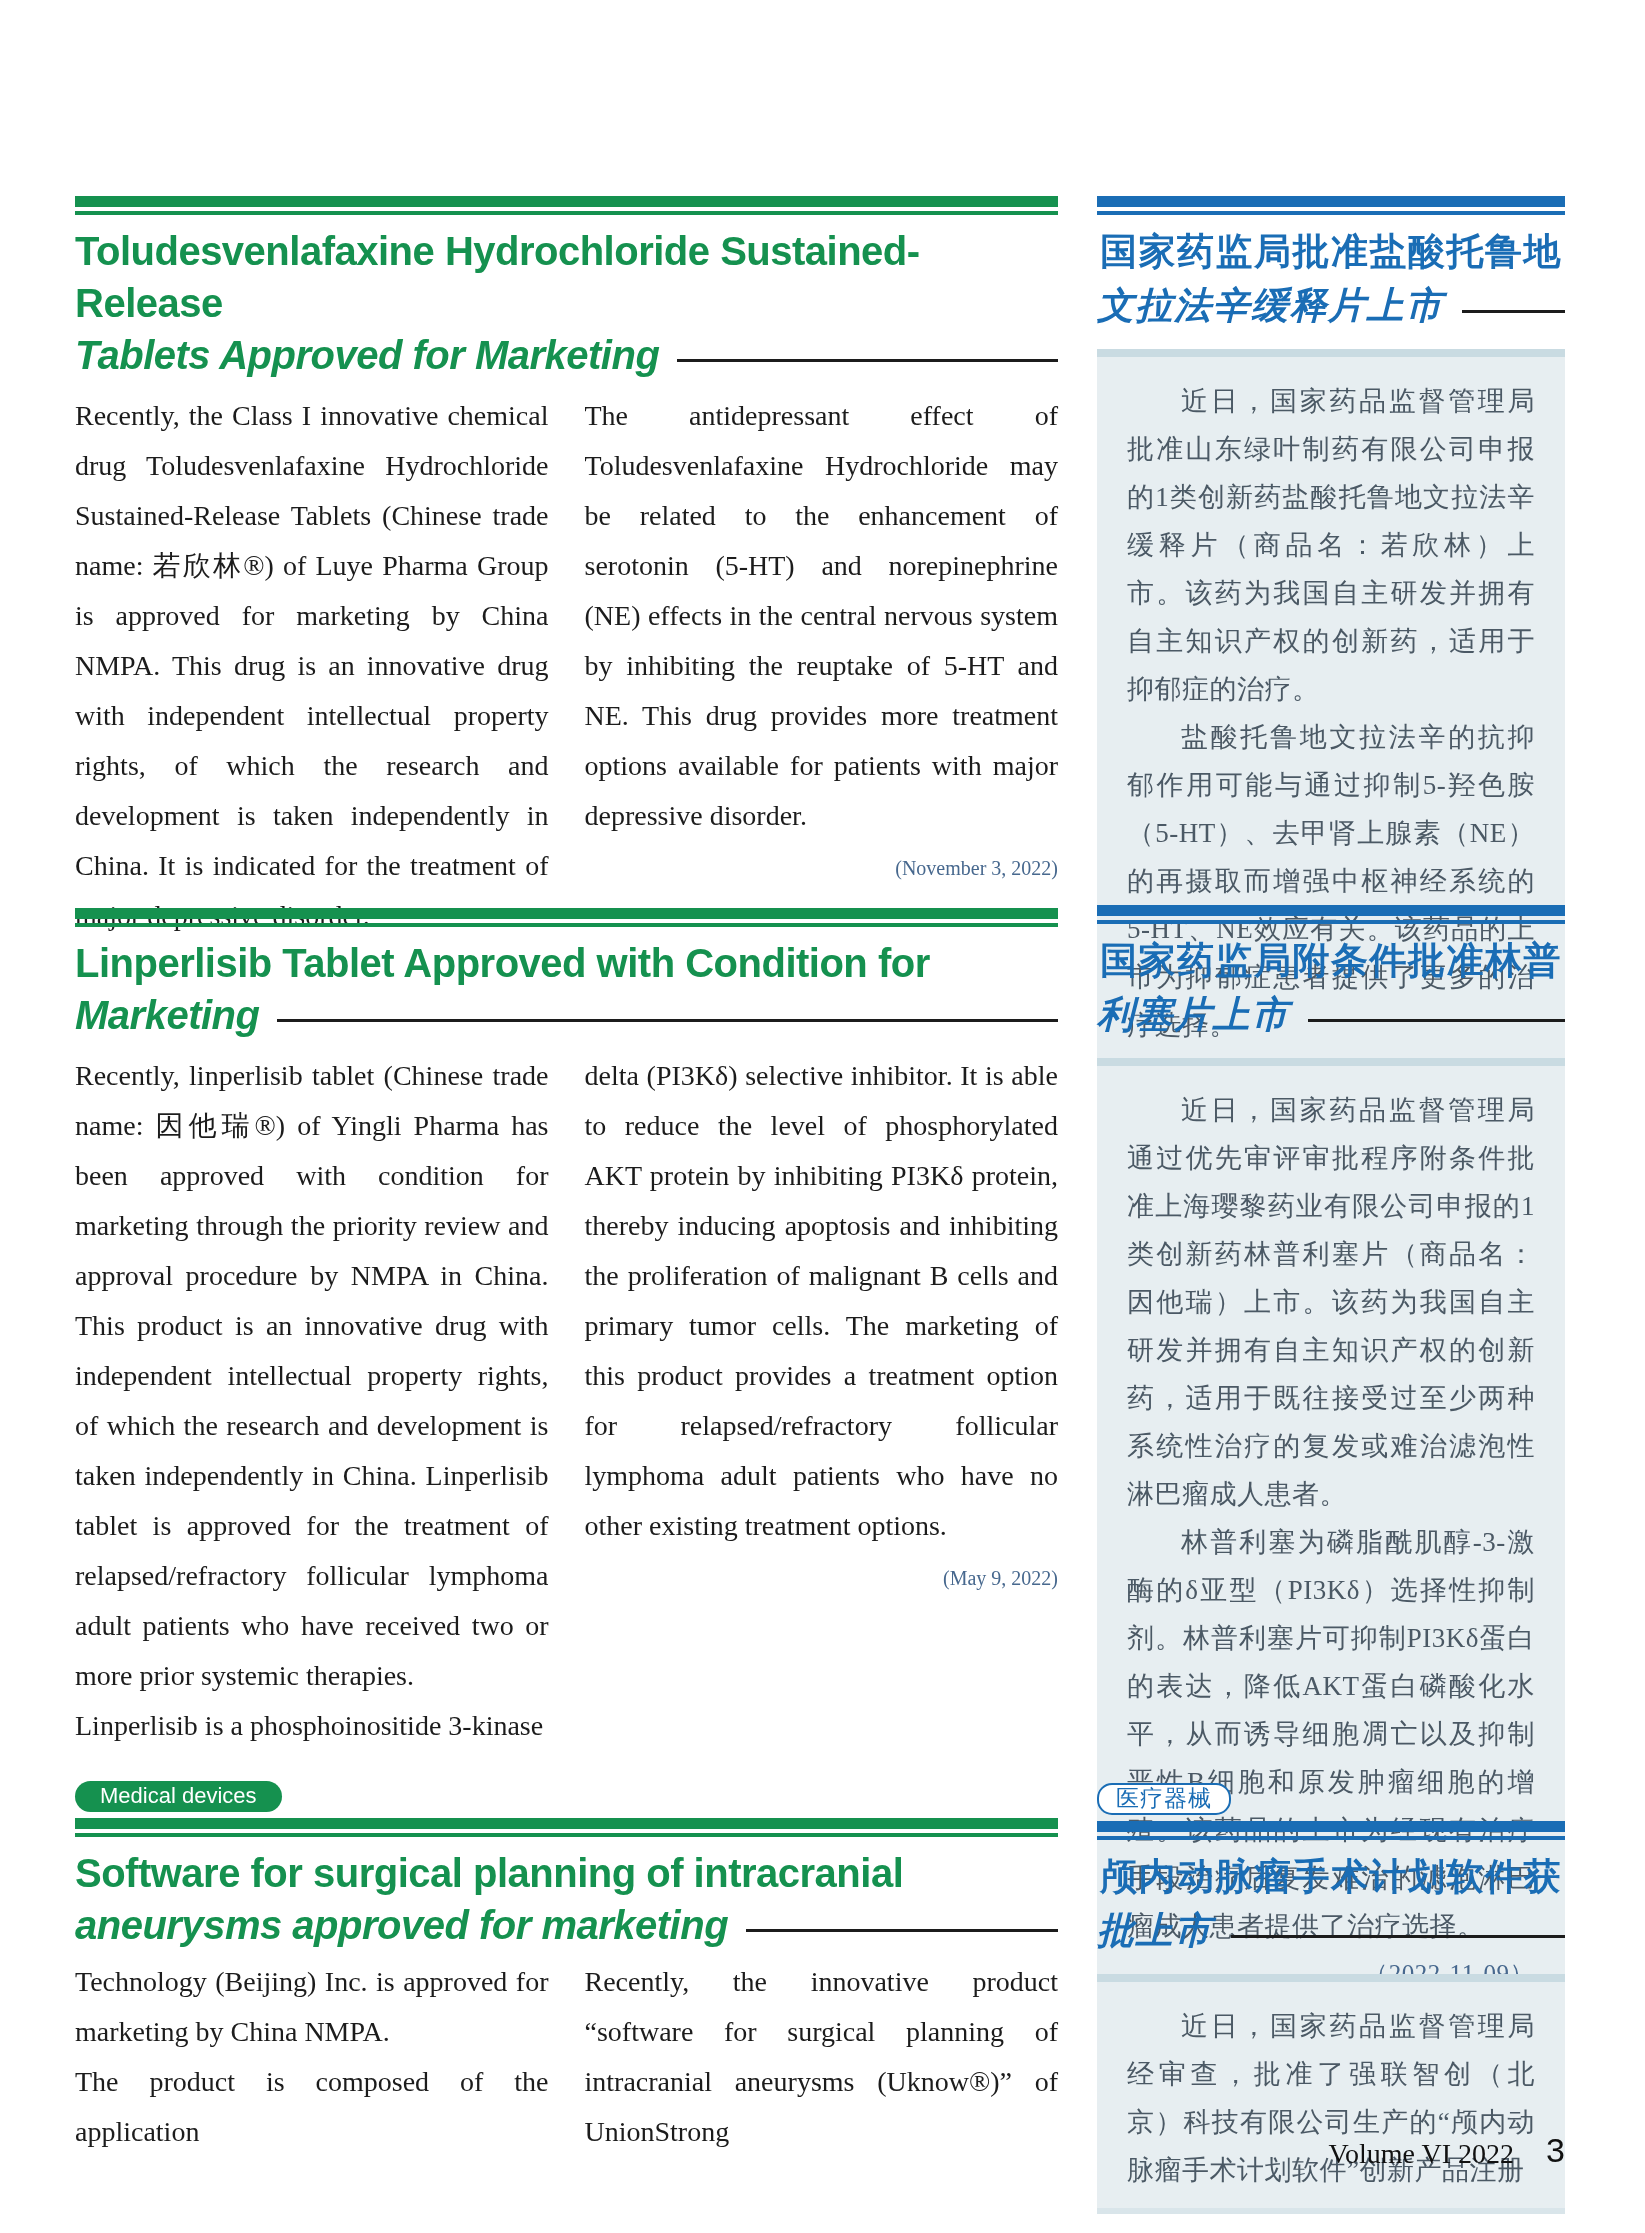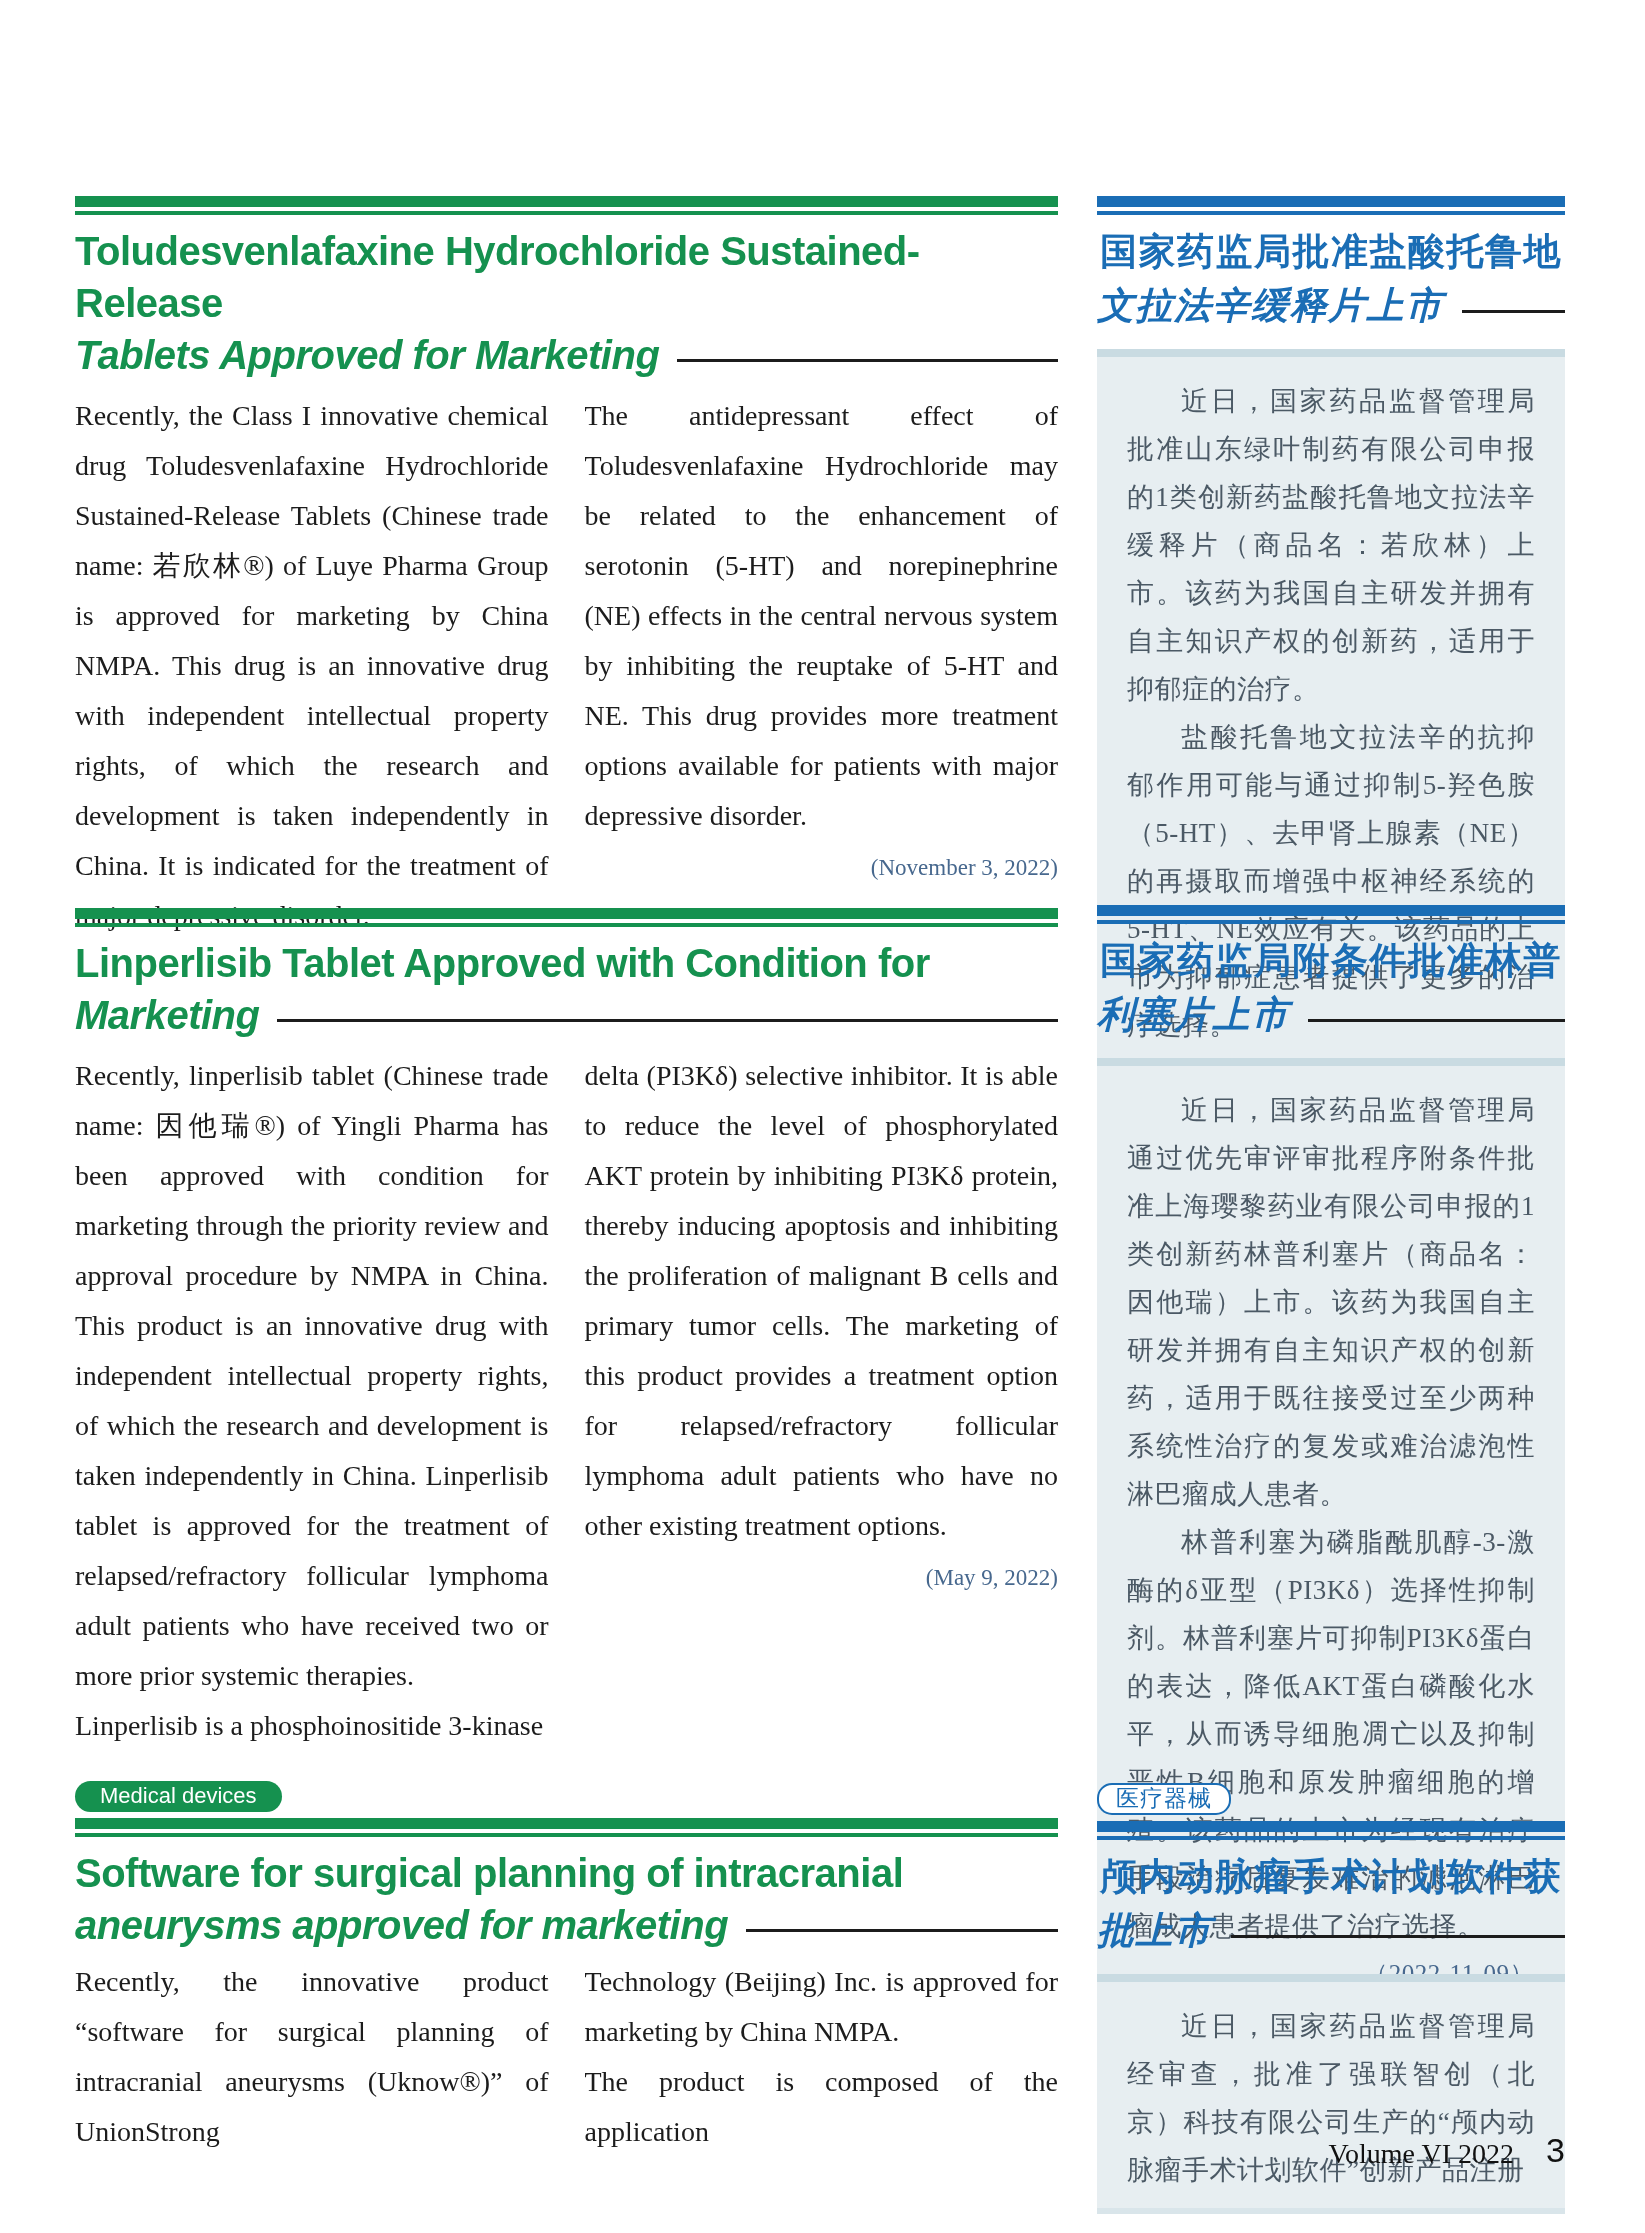--- a/index.html
+++ b/index.html
@@ -25,21 +25,21 @@
   .headline.en{font-size:40px; line-height:52px; color:var(--c-green); letter-spacing:-0.5px;}
   .headline.cn{font-size:37px; line-height:54px; color:var(--c-blue); letter-spacing:1.5px;text-align:center;}
   .hl-last{display:flex; align-items:center; gap:18px;font-style:italic;}
   .hl-rule{flex:1; height:0; border-top:3px solid var(--c-rule); margin-top:10px;}
 
   
   .cols{display:flex; gap:36px; margin-top:10px;}
   .bcol{flex:1; font-size:28px; line-height:50px; text-align:justify;
         color:var(--c-text);}
   .bcol p{margin:0;}
-  .date-en{text-align:right; font-size:23px; color:var(--c-date); margin-top:2px;}
+  .date-en{text-align:right; font-size:20px; color:var(--c-date); margin-top:2px;}
 
   
   .cn-panel{margin-top:16px; background:var(--c-panel);
             border-top:8px solid var(--c-panel-top);
             border-bottom:6px solid var(--c-panel-bot);
             padding:20px 30px 14px;
             font-size:27px; line-height:48px; color:var(--c-cntext);
             text-align:justify; letter-spacing:0.5px;}
   .cn-panel p{margin:0; text-indent:2em;}
   .cn-date{text-align:right; text-indent:0; font-size:25px; color:var(--c-date);}
@@ -141,25 +141,25 @@
     <div class="dbar green"></div>
     <div class="headline en">
       <div>Software for surgical planning of intracranial</div>
       <div class="hl-last">
         <span>aneurysms approved for marketing</span>
         <span class="hl-rule"></span>
       </div>
     </div>
     <div class="cols" style="margin-top:6px;">
       <div class="bcol">
-        <p>Recently, the innovative product “software for surgical planning of intracranial aneurysms (Uknow®)” of UnionStrong</p>
+        <p>Technology (Beijing) Inc. is approved for marketing by China NMPA.</p>
+        <p>The product is composed of the application</p>
       </div>
       <div class="bcol">
-        <p>Technology (Beijing) Inc. is approved for marketing by China NMPA.</p>
-        <p>The product is composed of the application</p>
+        <p>Recently, the innovative product “software for surgical planning of intracranial aneurysms (Uknow®)” of UnionStrong</p>
       </div>
     </div>
   </section>
 
   <section class="abs col-right" style="top:1783px;">
     <span class="badge-blue">医疗器械</span>
     <div class="dbar blue"></div>
     <div class="headline cn">
       <div>颅内动脉瘤手术计划软件获</div>
       <div class="hl-last">

